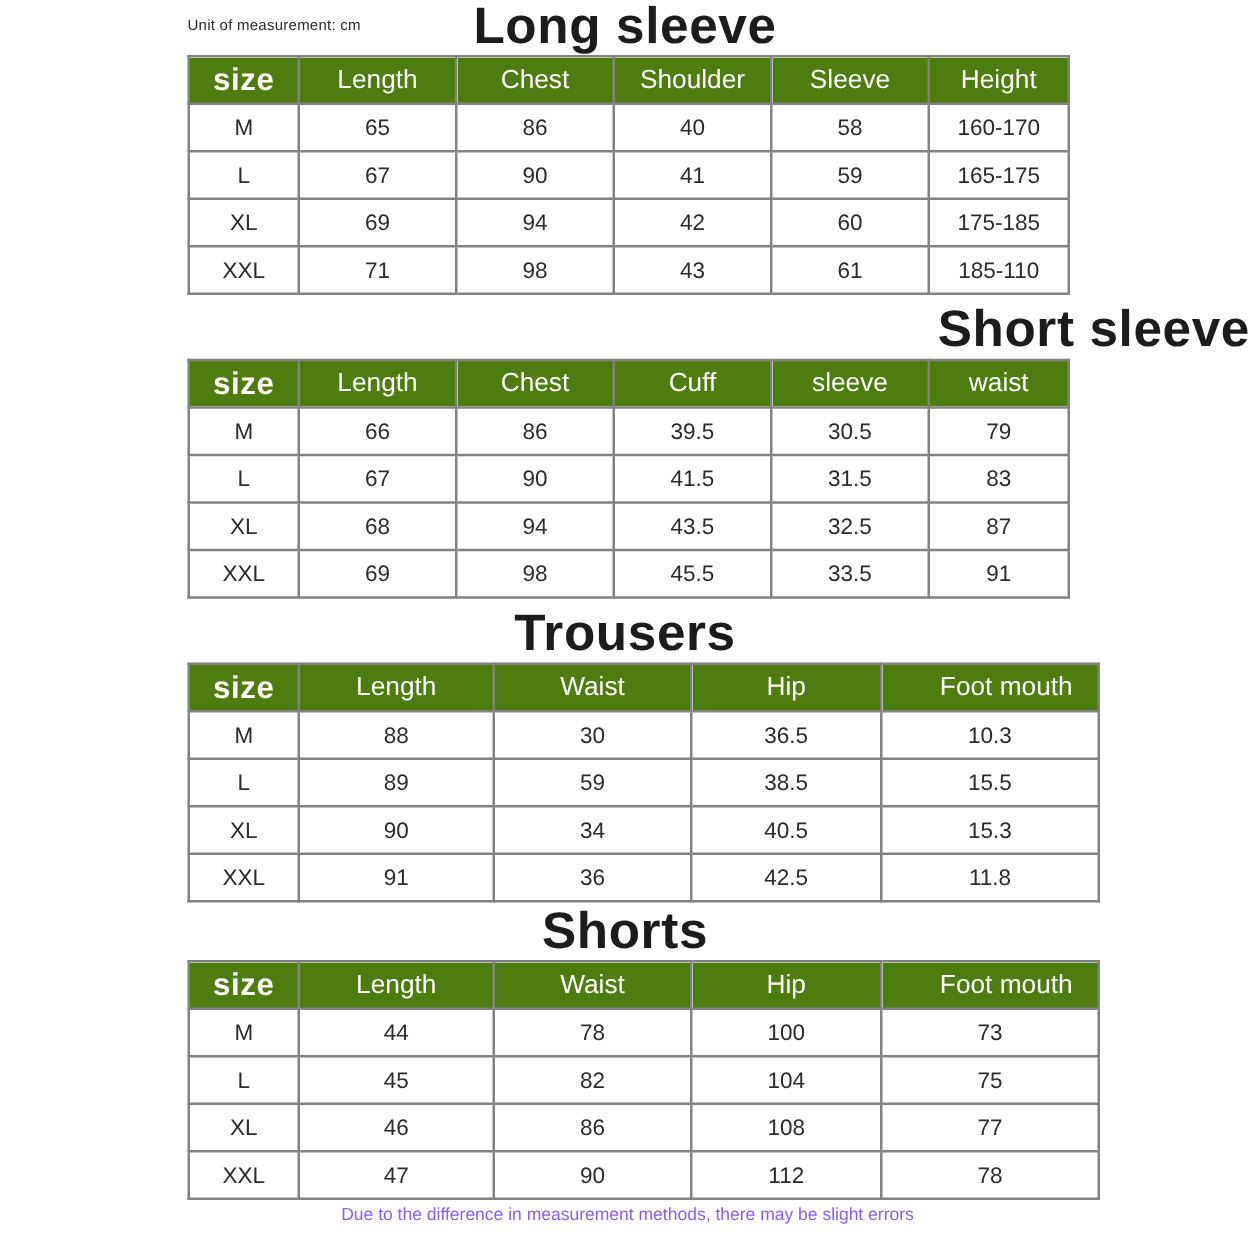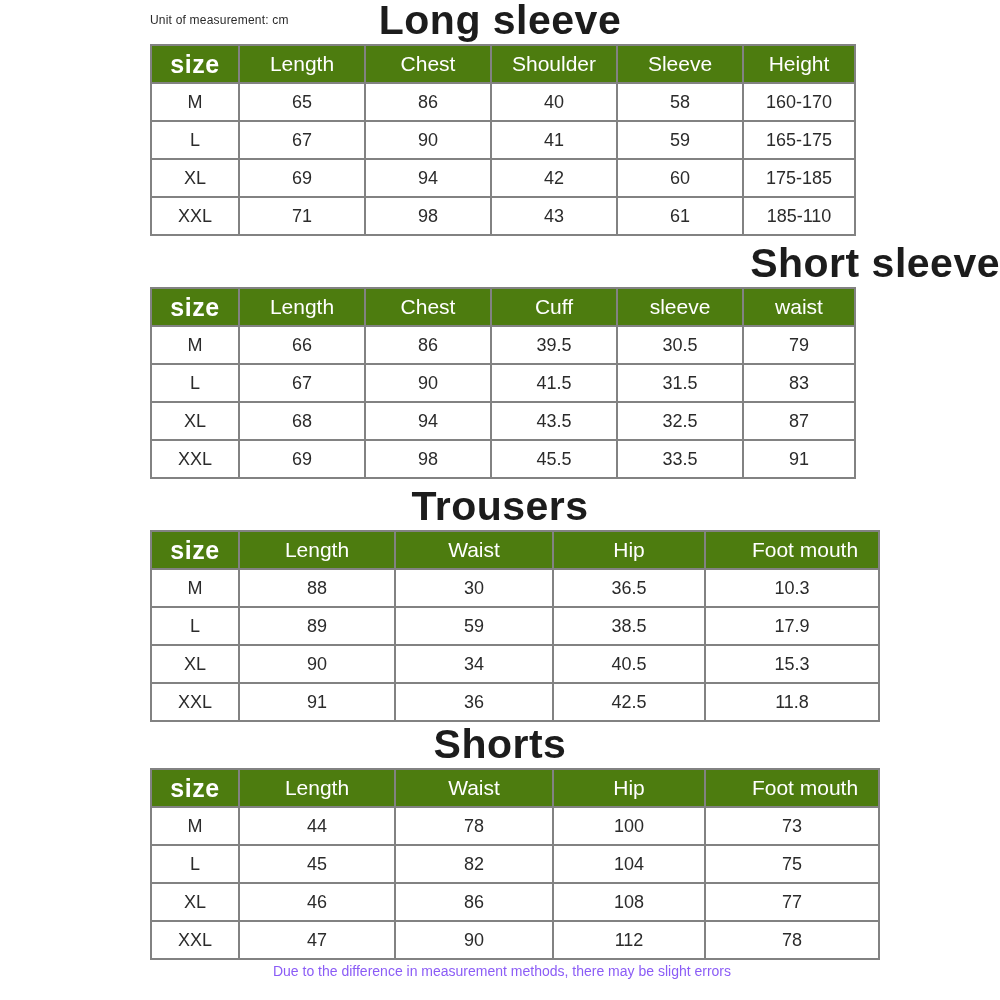--- a/index.html
+++ b/index.html
@@ -215,21 +215,21 @@
           <td>88</td>
           <td>30</td>
           <td>36.5</td>
           <td>10.3</td>
         </tr>
         <tr>
           <td>L</td>
           <td>89</td>
           <td>59</td>
           <td>38.5</td>
-          <td>17.9</td>
+          <td>15.5</td>
         </tr>
         <tr>
           <td>XL</td>
           <td>90</td>
           <td>34</td>
           <td>40.5</td>
           <td>15.3</td>
         </tr>
         <tr>
           <td>XXL</td>

